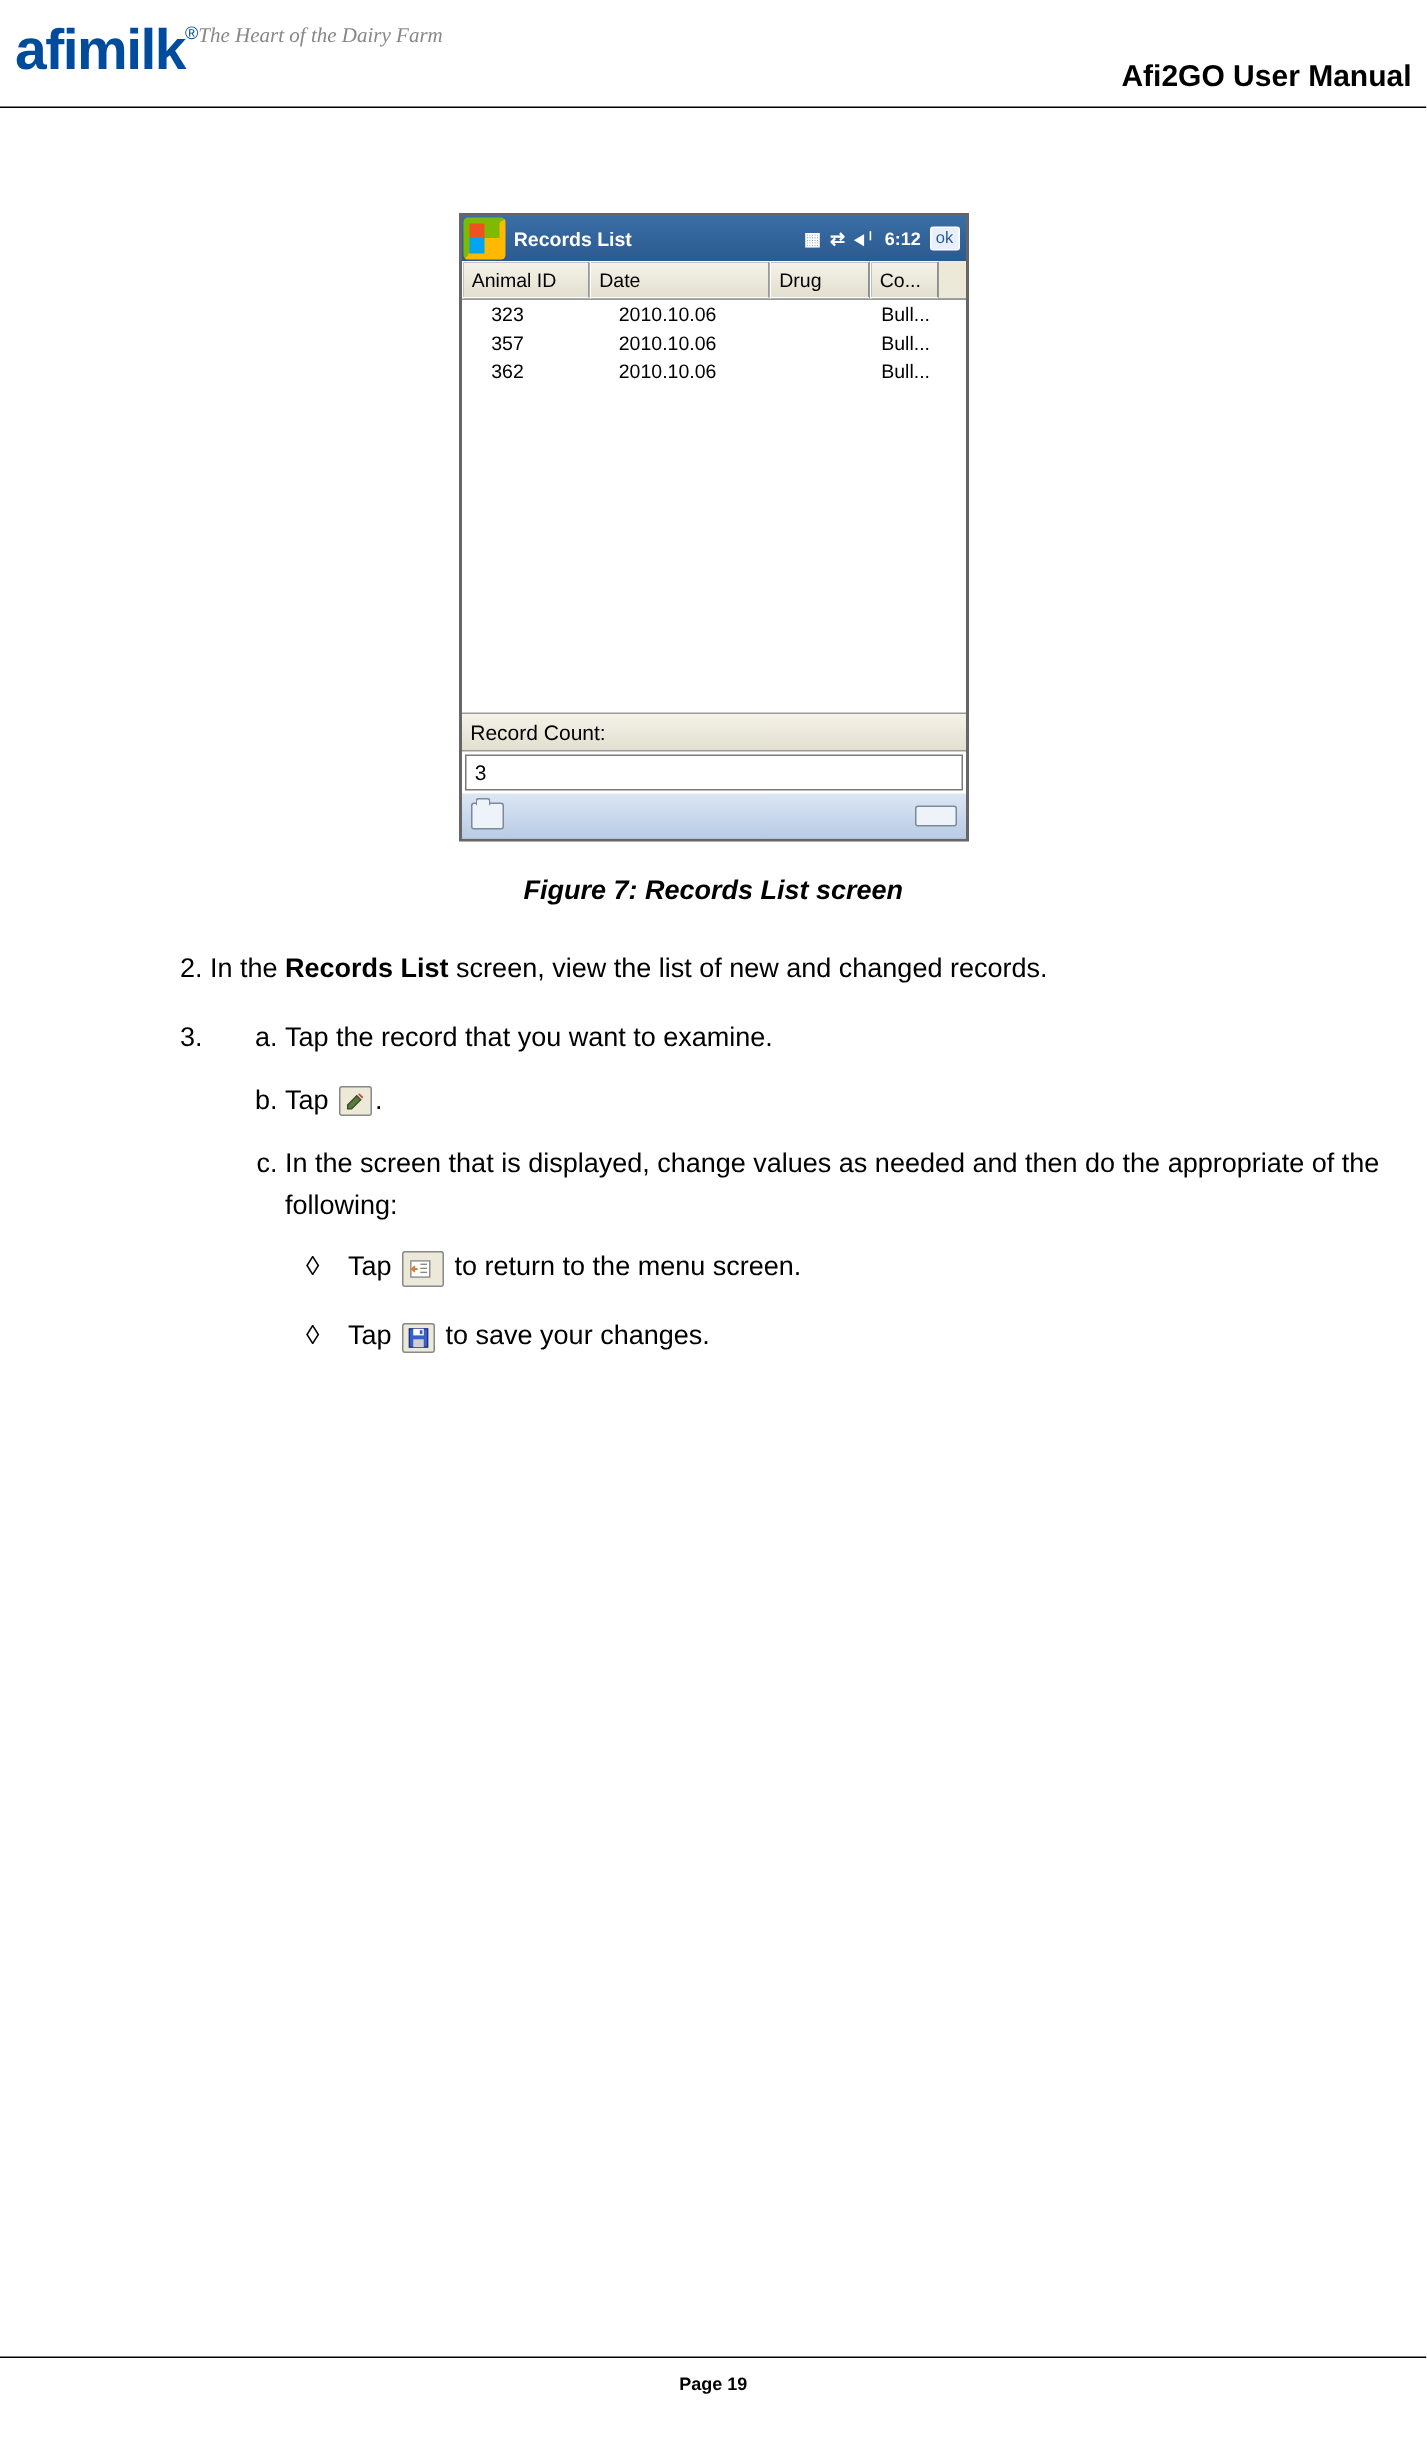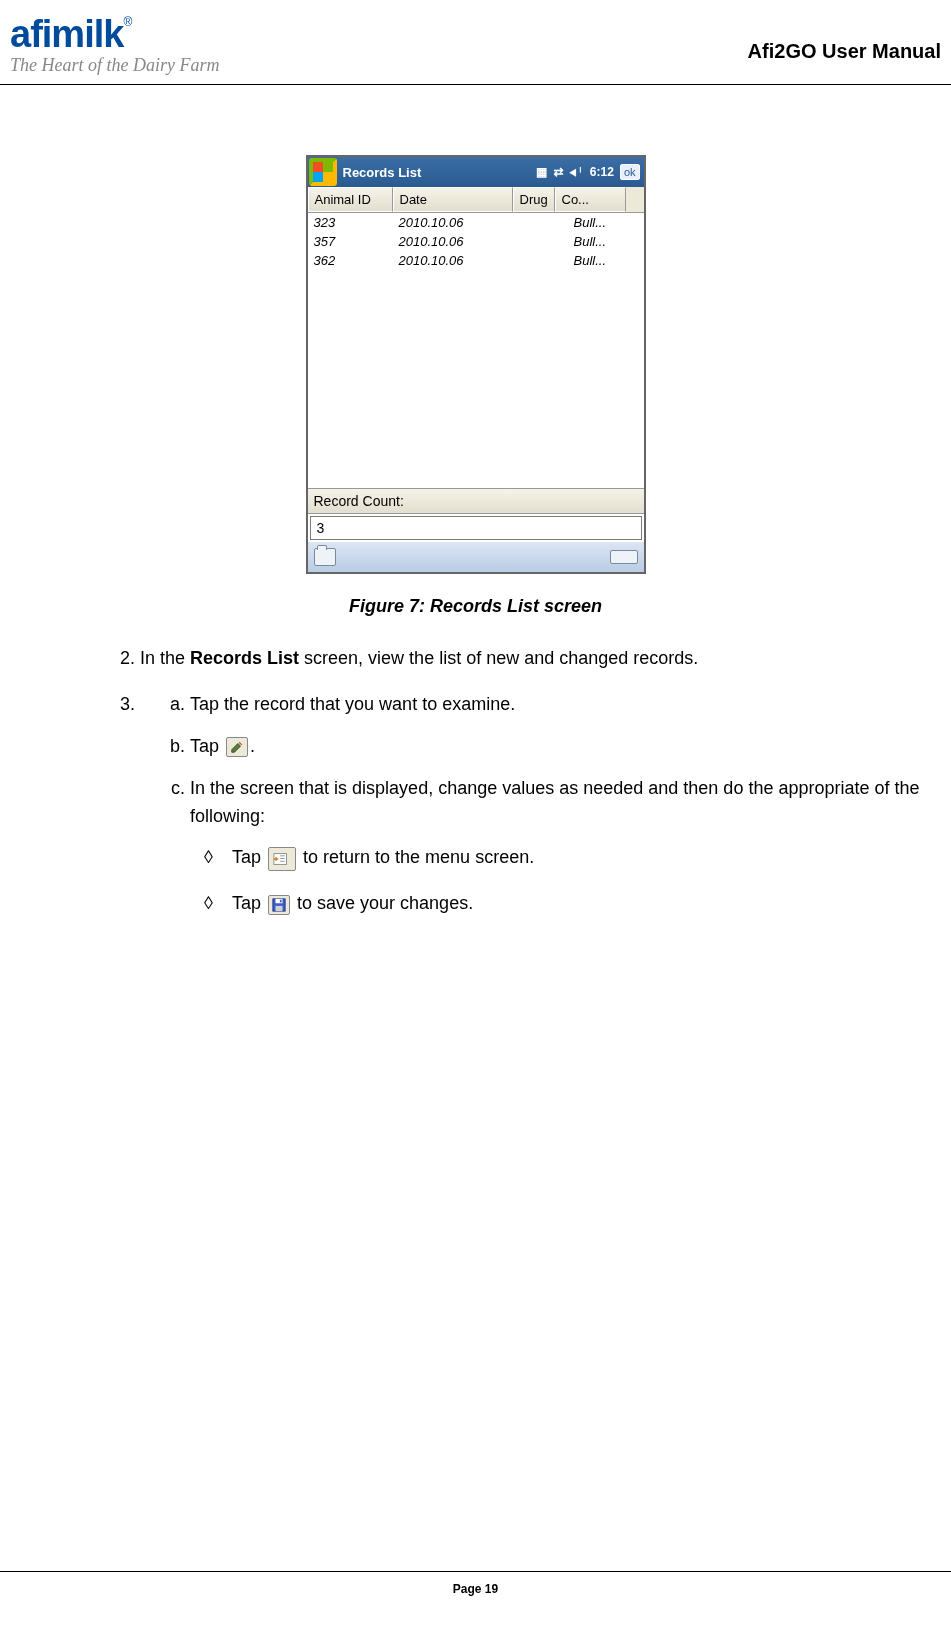--- a/index.html
+++ b/index.html
@@ -13,36 +13,36 @@
   }
   .page-header {
     display: flex;
     justify-content: space-between;
     align-items: flex-start;
     padding: 15px 10px 8px 10px;
     border-bottom: 1.5px solid #000;
   }
   .logo-block {
     display: flex;
-    flex-direction: column;
+    flex-direction: row;
   }
   .logo-main {
     font-size: 38px;
     font-weight: bold;
     color: #004b9b;
     line-height: 1;
     letter-spacing: -1px;
   }
   .logo-reg {
     font-size: 12px;
     color: #004b9b;
     vertical-align: top;
   }
   .logo-tagline {
-    font-size: 18px;
+    font-size: 14px;
     color: #888;
     font-style: italic;
     font-family: Georgia, serif;
     margin-top: 2px;
   }
   .doc-title {
     font-size: 20px;
     font-weight: bold;
     color: #000;
     margin-top: 25px;
@@ -98,26 +98,26 @@
   .pda-table-head {
     display:flex; background:#0f172a; border-bottom:1px solid #999;
     font-size:13px;
   }
   .pda-th {
     padding:4px 6px; border:1px solid #fff; border-right:1px solid #999;
     background:linear-gradient(#f5f3e9,#e2dfcf);
   }
   .pda-th.id{width:85px;}
   .pda-th.date{width:120px;}
-  .pda-th.drug{width:42px;}
+  .pda-th.drug{width:67px;}
   .pda-th.co{flex:1;}
   .pda-scrollgap{width:18px;background:#ece9d8;}
   .pda-body{height:275px;background:#fff;font-size:13px;}
   .pda-row{display:flex;padding:1px 0;}
-  .pda-td{padding:1px 6px;font-style:italic;}
+  .pda-td{padding:1px 20px;}
   .pda-td.id{width:85px;}
   .pda-td.date{width:120px;}
   .pda-td.drug{width:55px;}
   .pda-td.co{flex:1;}
   .pda-countlabel{
     background:linear-gradient(#f5f3e9,#e2dfcf);
     border-top:1px solid #999;border-bottom:1px solid #999;
     padding:4px 6px;font-size:14px;
   }
   .pda-countval{

